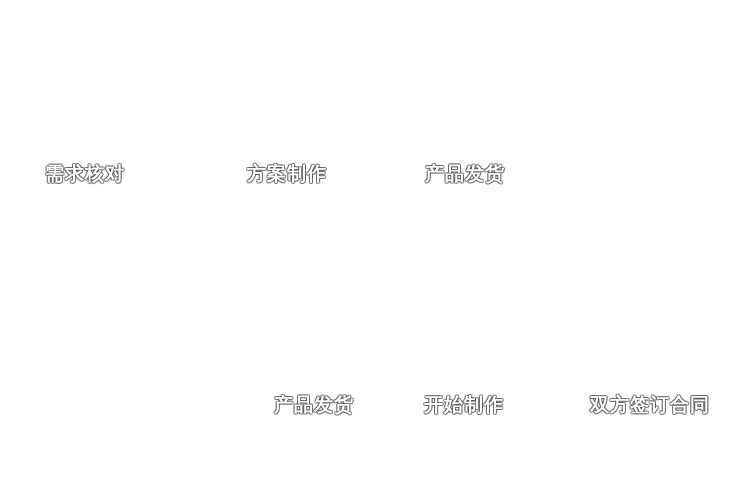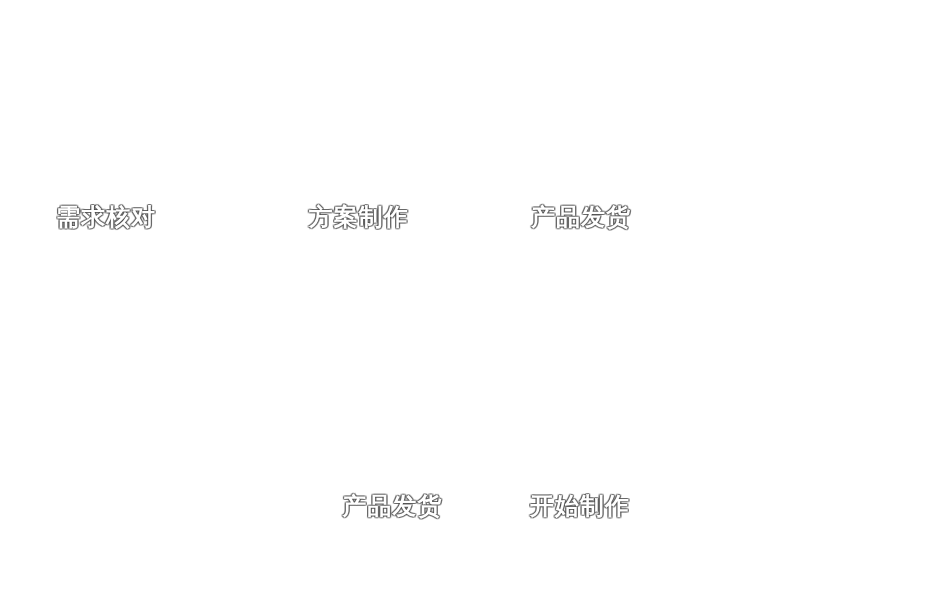--- a/index.html
+++ b/index.html
@@ -47,13 +47,14 @@
 </style>
 </head>
 <body>
 
 <div class="canvas">
   <span class="step-label pos-0">需求核对</span>
   <span class="step-label pos-1">方案制作</span>
   <span class="step-label pos-2">产品发货</span>
   <span class="step-label pos-4">产品发货</span>
   <span class="step-label pos-5">开始制作</span>
+  <span class="step-label pos-6">双方签订合同</span>
 </div>
 
 </body></html>

